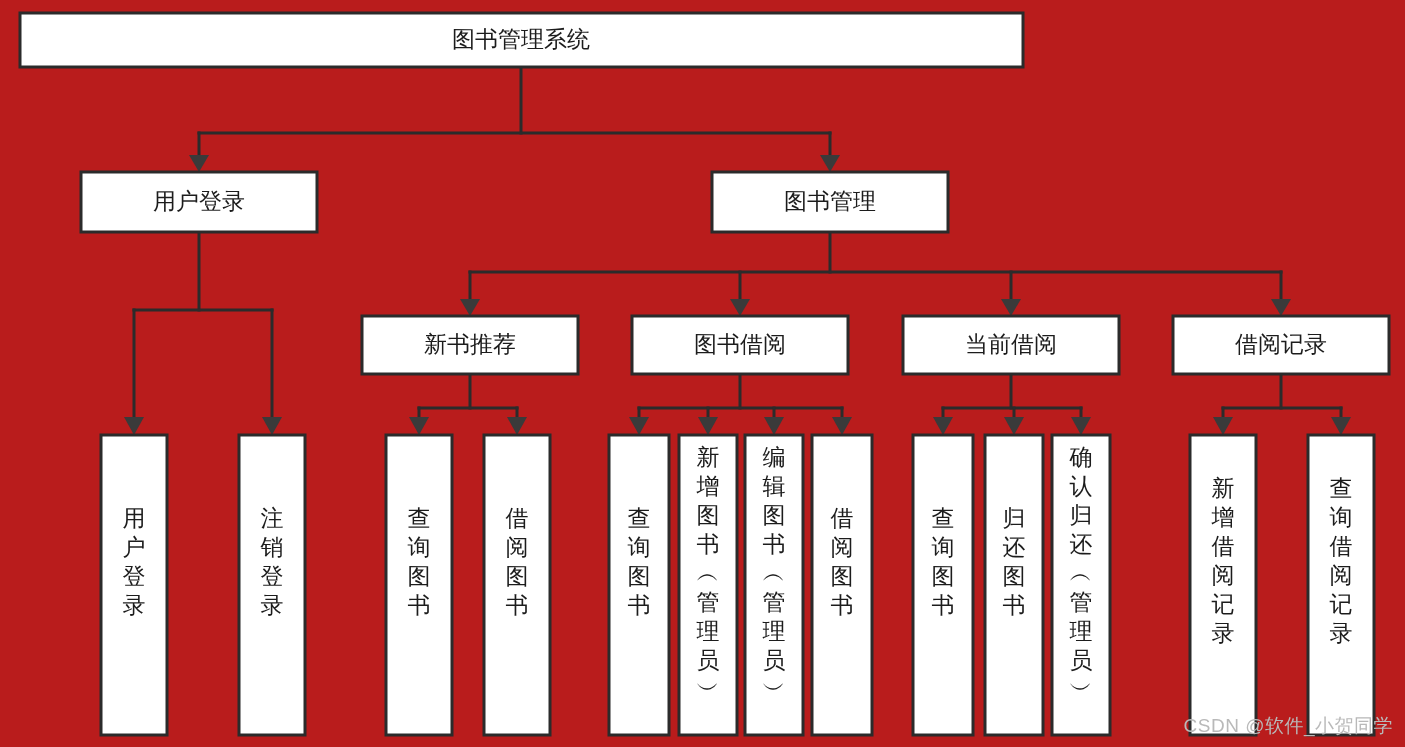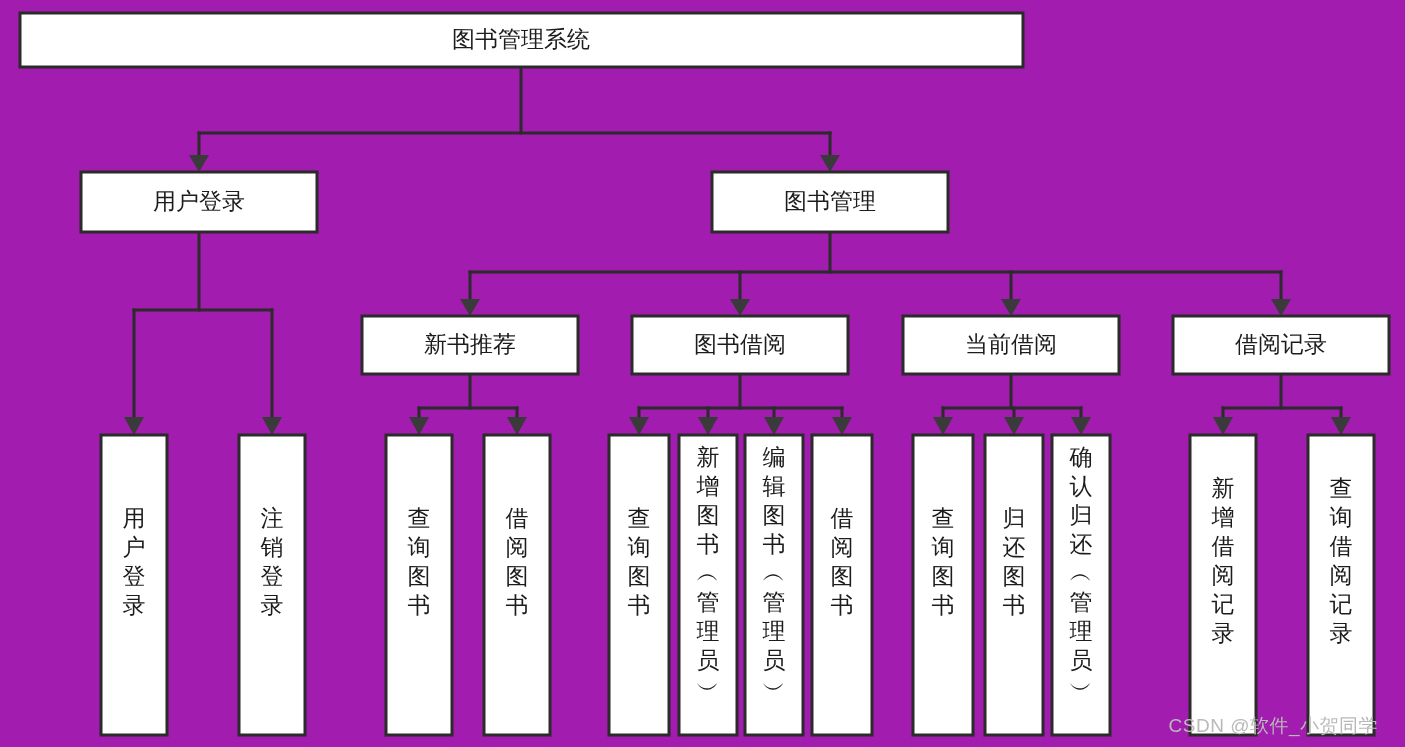--- a/index.html
+++ b/index.html
@@ -7,21 +7,21 @@
     padding: 0;
     background: #ffffff;
   }
   body {
     font-family: "Liberation Sans", "DejaVu Sans", sans-serif;
   }
   #stage {
     position: relative;
     width: 1405px;
     height: 747px;
-    background: #a21caf;
+    background: #b91c1c;
     overflow: hidden;
   }
   #diagram-svg {
     position: absolute;
     left: 0;
     top: 0;
     width: 1405px;
     height: 747px;
   }
   .node-box {
@@ -47,21 +47,21 @@
     dominant-baseline: middle;
   }
   .node-label-v {
     font-family: "Liberation Sans", "DejaVu Sans", sans-serif;
     font-size: 23px;
     fill: #1c1c1c;
     text-anchor: middle;
   }
   .watermark {
     position: absolute;
-    right: 27px;
+    right: 12px;
     bottom: 8px;
     font-family: "Liberation Sans", "DejaVu Sans", sans-serif;
     font-size: 19px;
     color: #b9b9b9;
     letter-spacing: 0.5px;
     white-space: nowrap;
     user-select: none;
   }
 </style>
 </head>

